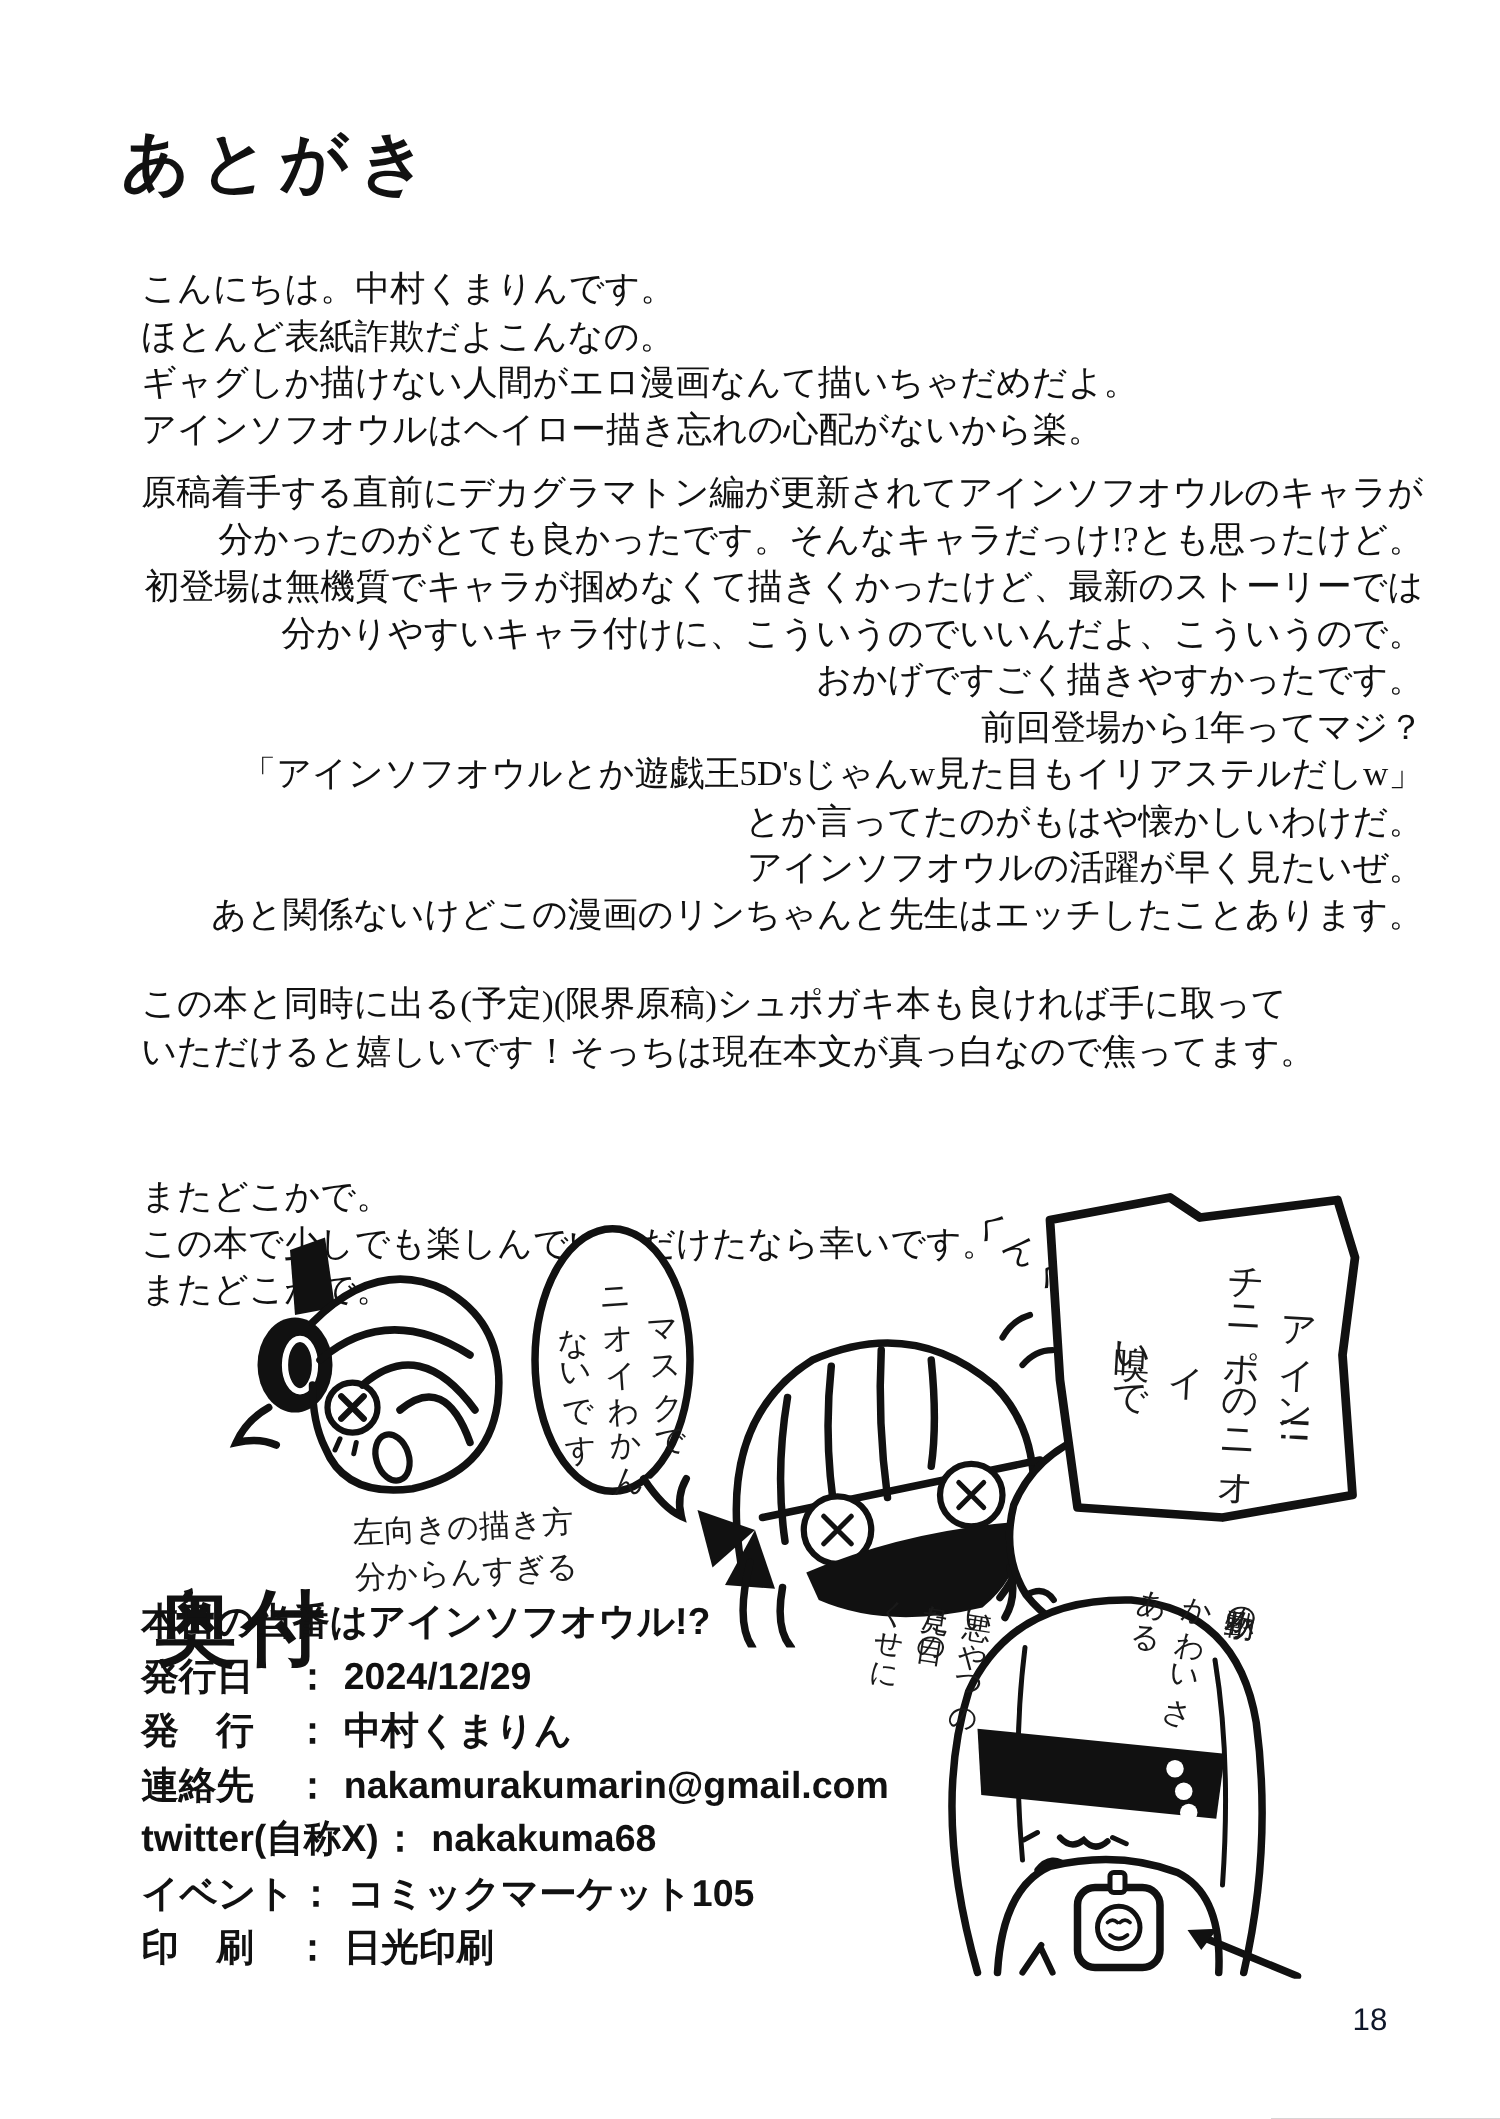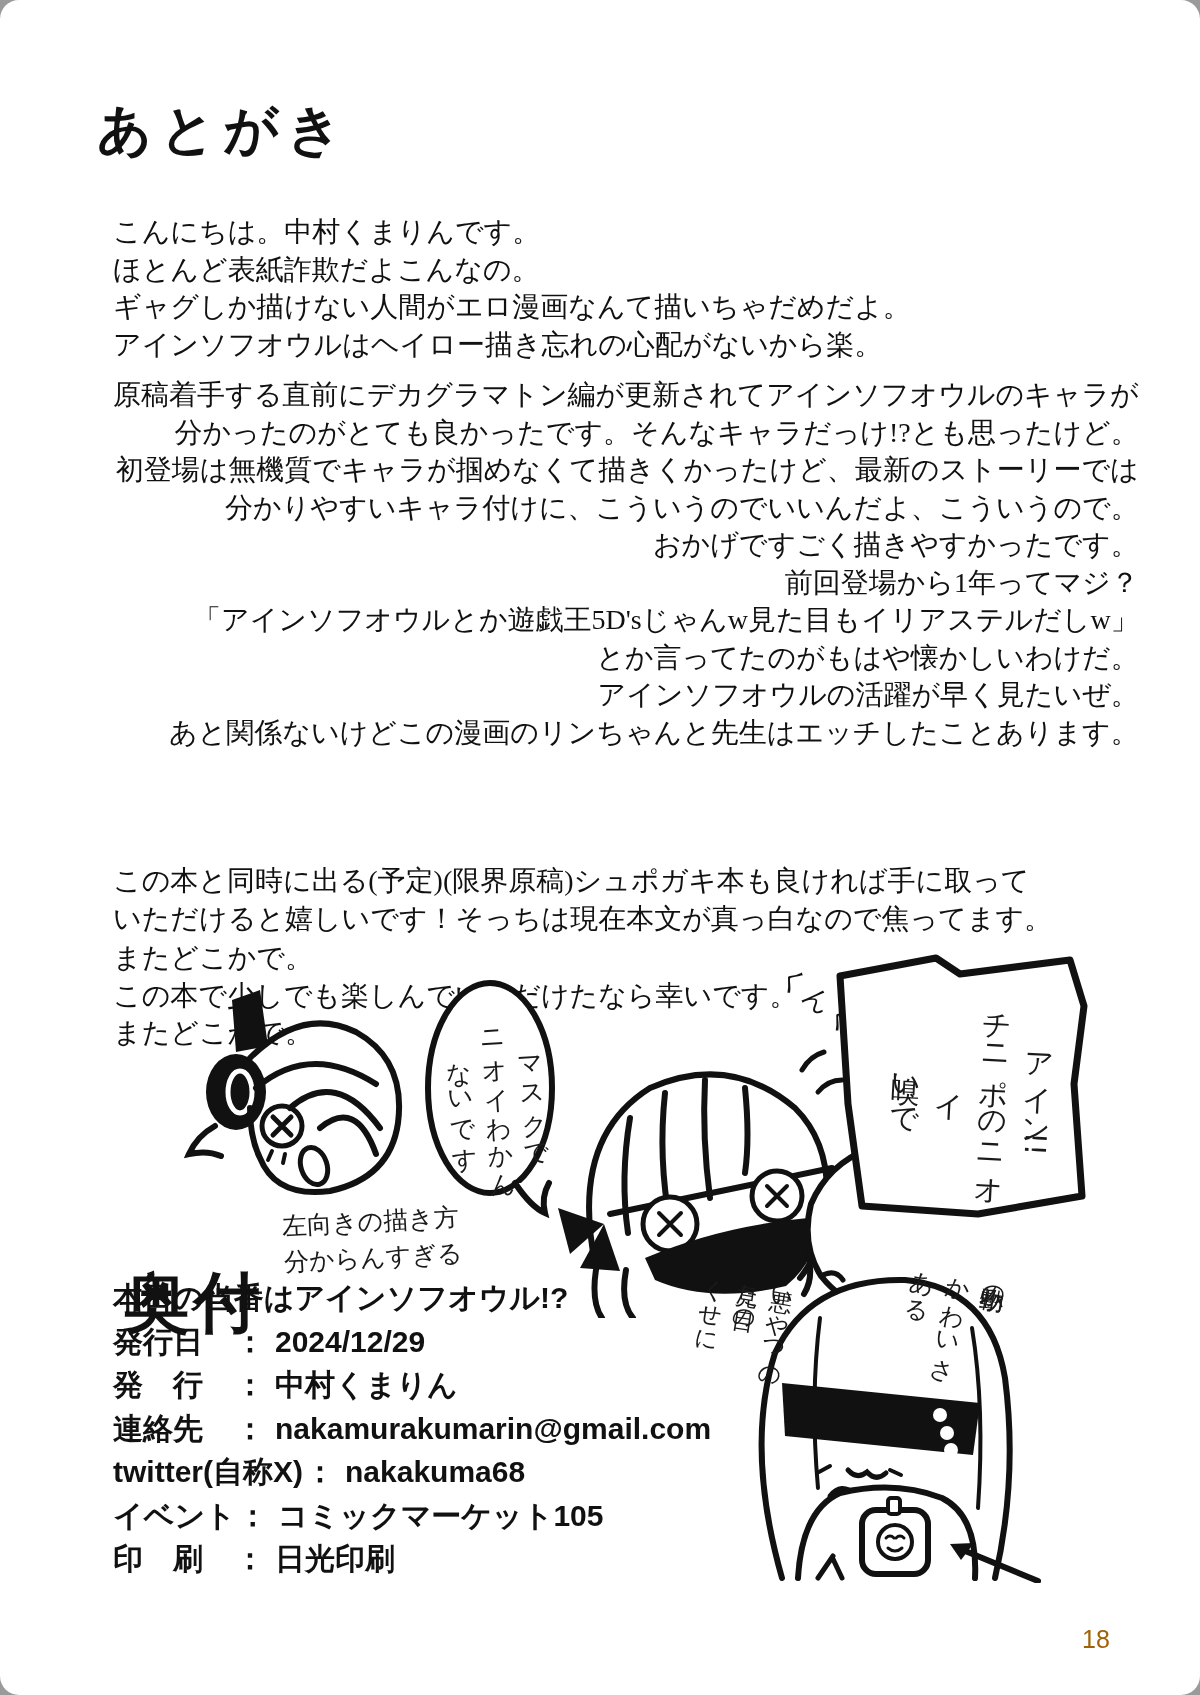--- a/index.html
+++ b/index.html
@@ -1,31 +1,31 @@
 <!DOCTYPE html>
 <html><head>
 <meta charset="utf-8">
 <style>
   html,body { margin:0; padding:0; background:#9a9a9a; }
   .page {
     position:relative; width:1200px; height:1695px; margin:0 auto;
     background:#ffffff; color:#111;
-    font-family:"Liberation Serif", serif; overflow:hidden;border-radius:19px;
+    font-family:"Liberation Serif", serif; overflow:hidden;
   }
   .title {
     position:absolute; left:97px; top:94px;
     font-size:54px; font-weight:bold; letter-spacing:8px;
   }
   .para {
     position:absolute; left:113px;
     font-size:28px; font-weight:normal; line-height:37.5px; white-space:nowrap;
   }
   .p1 { top:213px; }
   .p2 { top:376px;text-align:right; }
-  .p3 { top:862px; }
+  .p3 { top:785px; }
   .p4 { top:939px; }
 
   .handwriting {
     font-family:"DejaVu Sans", sans-serif; color:#1a1a1a;
     white-space:pre-line;
   }
   .vtext {
     writing-mode:vertical-rl; text-orientation:mixed;
     white-space:pre-line; font-family:"DejaVu Sans", sans-serif; color:#1a1a1a;
   }
@@ -70,21 +70,21 @@
     position:absolute; left:113px; top:1276px;
     font-family:"Liberation Sans", sans-serif; font-weight:bold;
     font-size:30px; line-height:43.5px;
   }
   .col-row { white-space:nowrap; }
   .col-label { display:inline-block; min-width:120px; }
   .col-colon { display:inline-block; margin:0 10px 0 2px; }
 
   .pageno {
     position:absolute; left:1082px; top:1602px;
-    font-family:"Liberation Sans", sans-serif; font-size:25px; color:#a16207;margin-top:23px;
+    font-family:"Liberation Sans", sans-serif; font-size:25px; color:#0f172a;
   }
 </style>
 </head>
 <body>
 
 <div class="page">
 
   <div class="title">あとがき</div>
 
   <div class="para p1">

